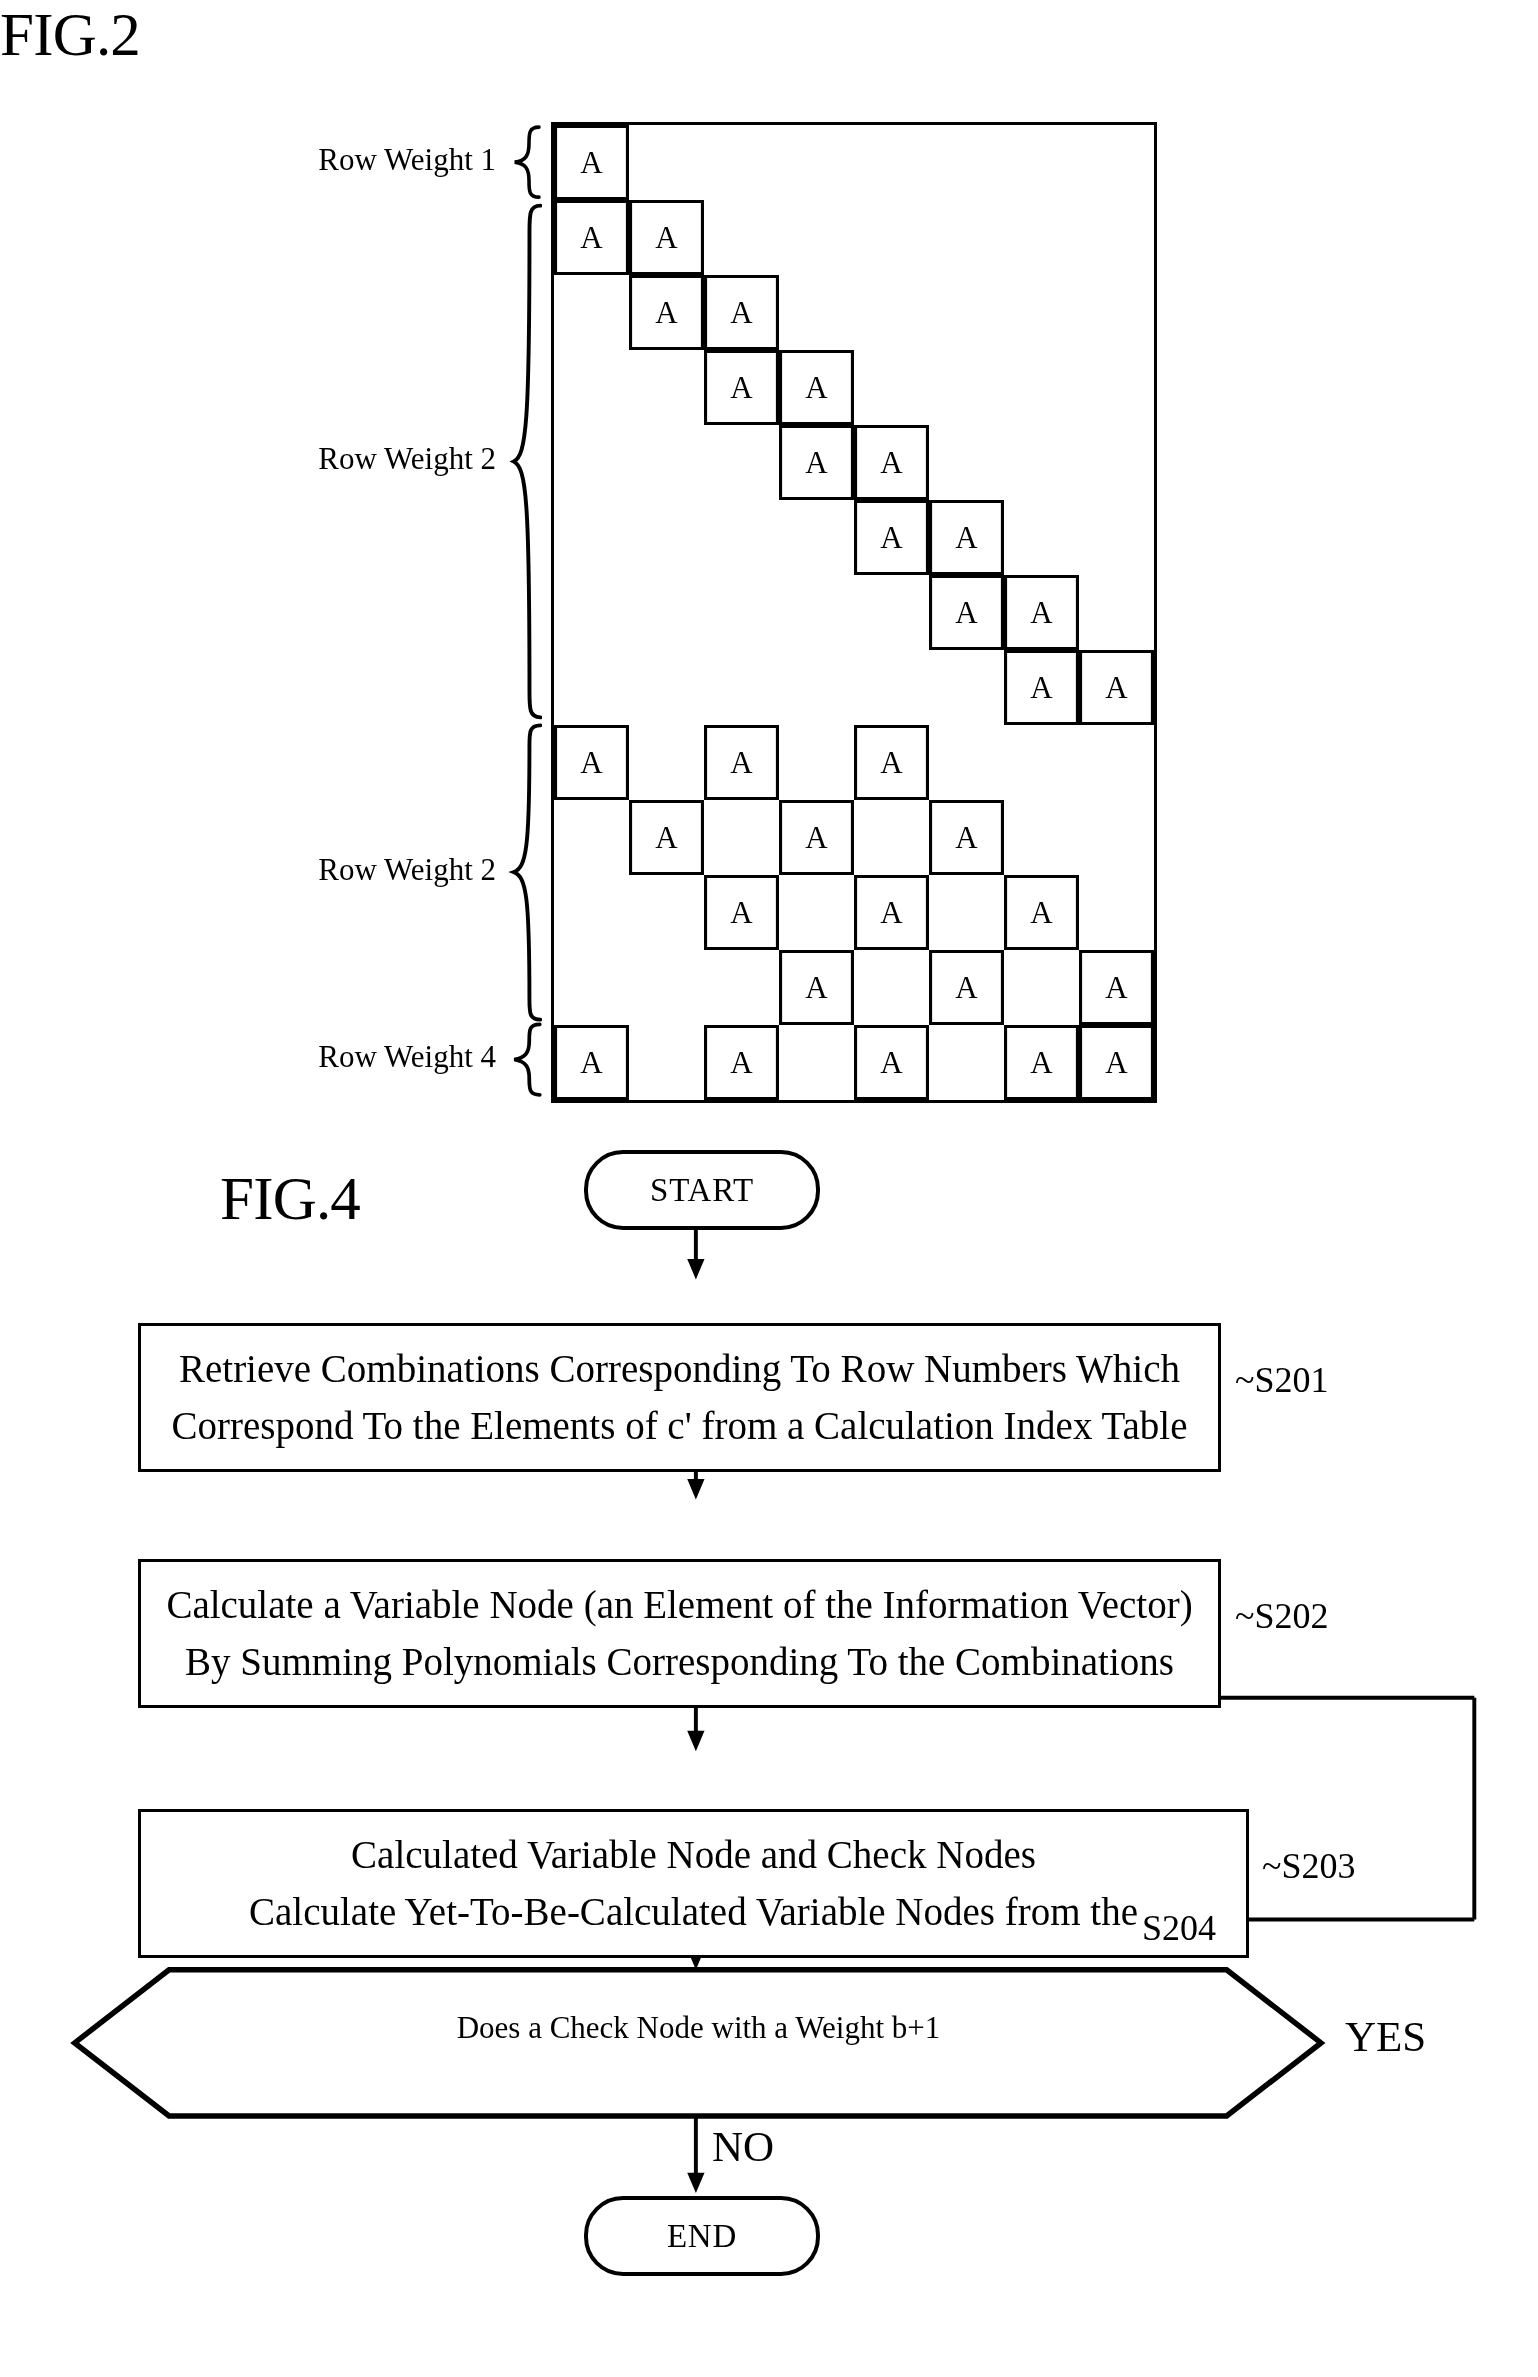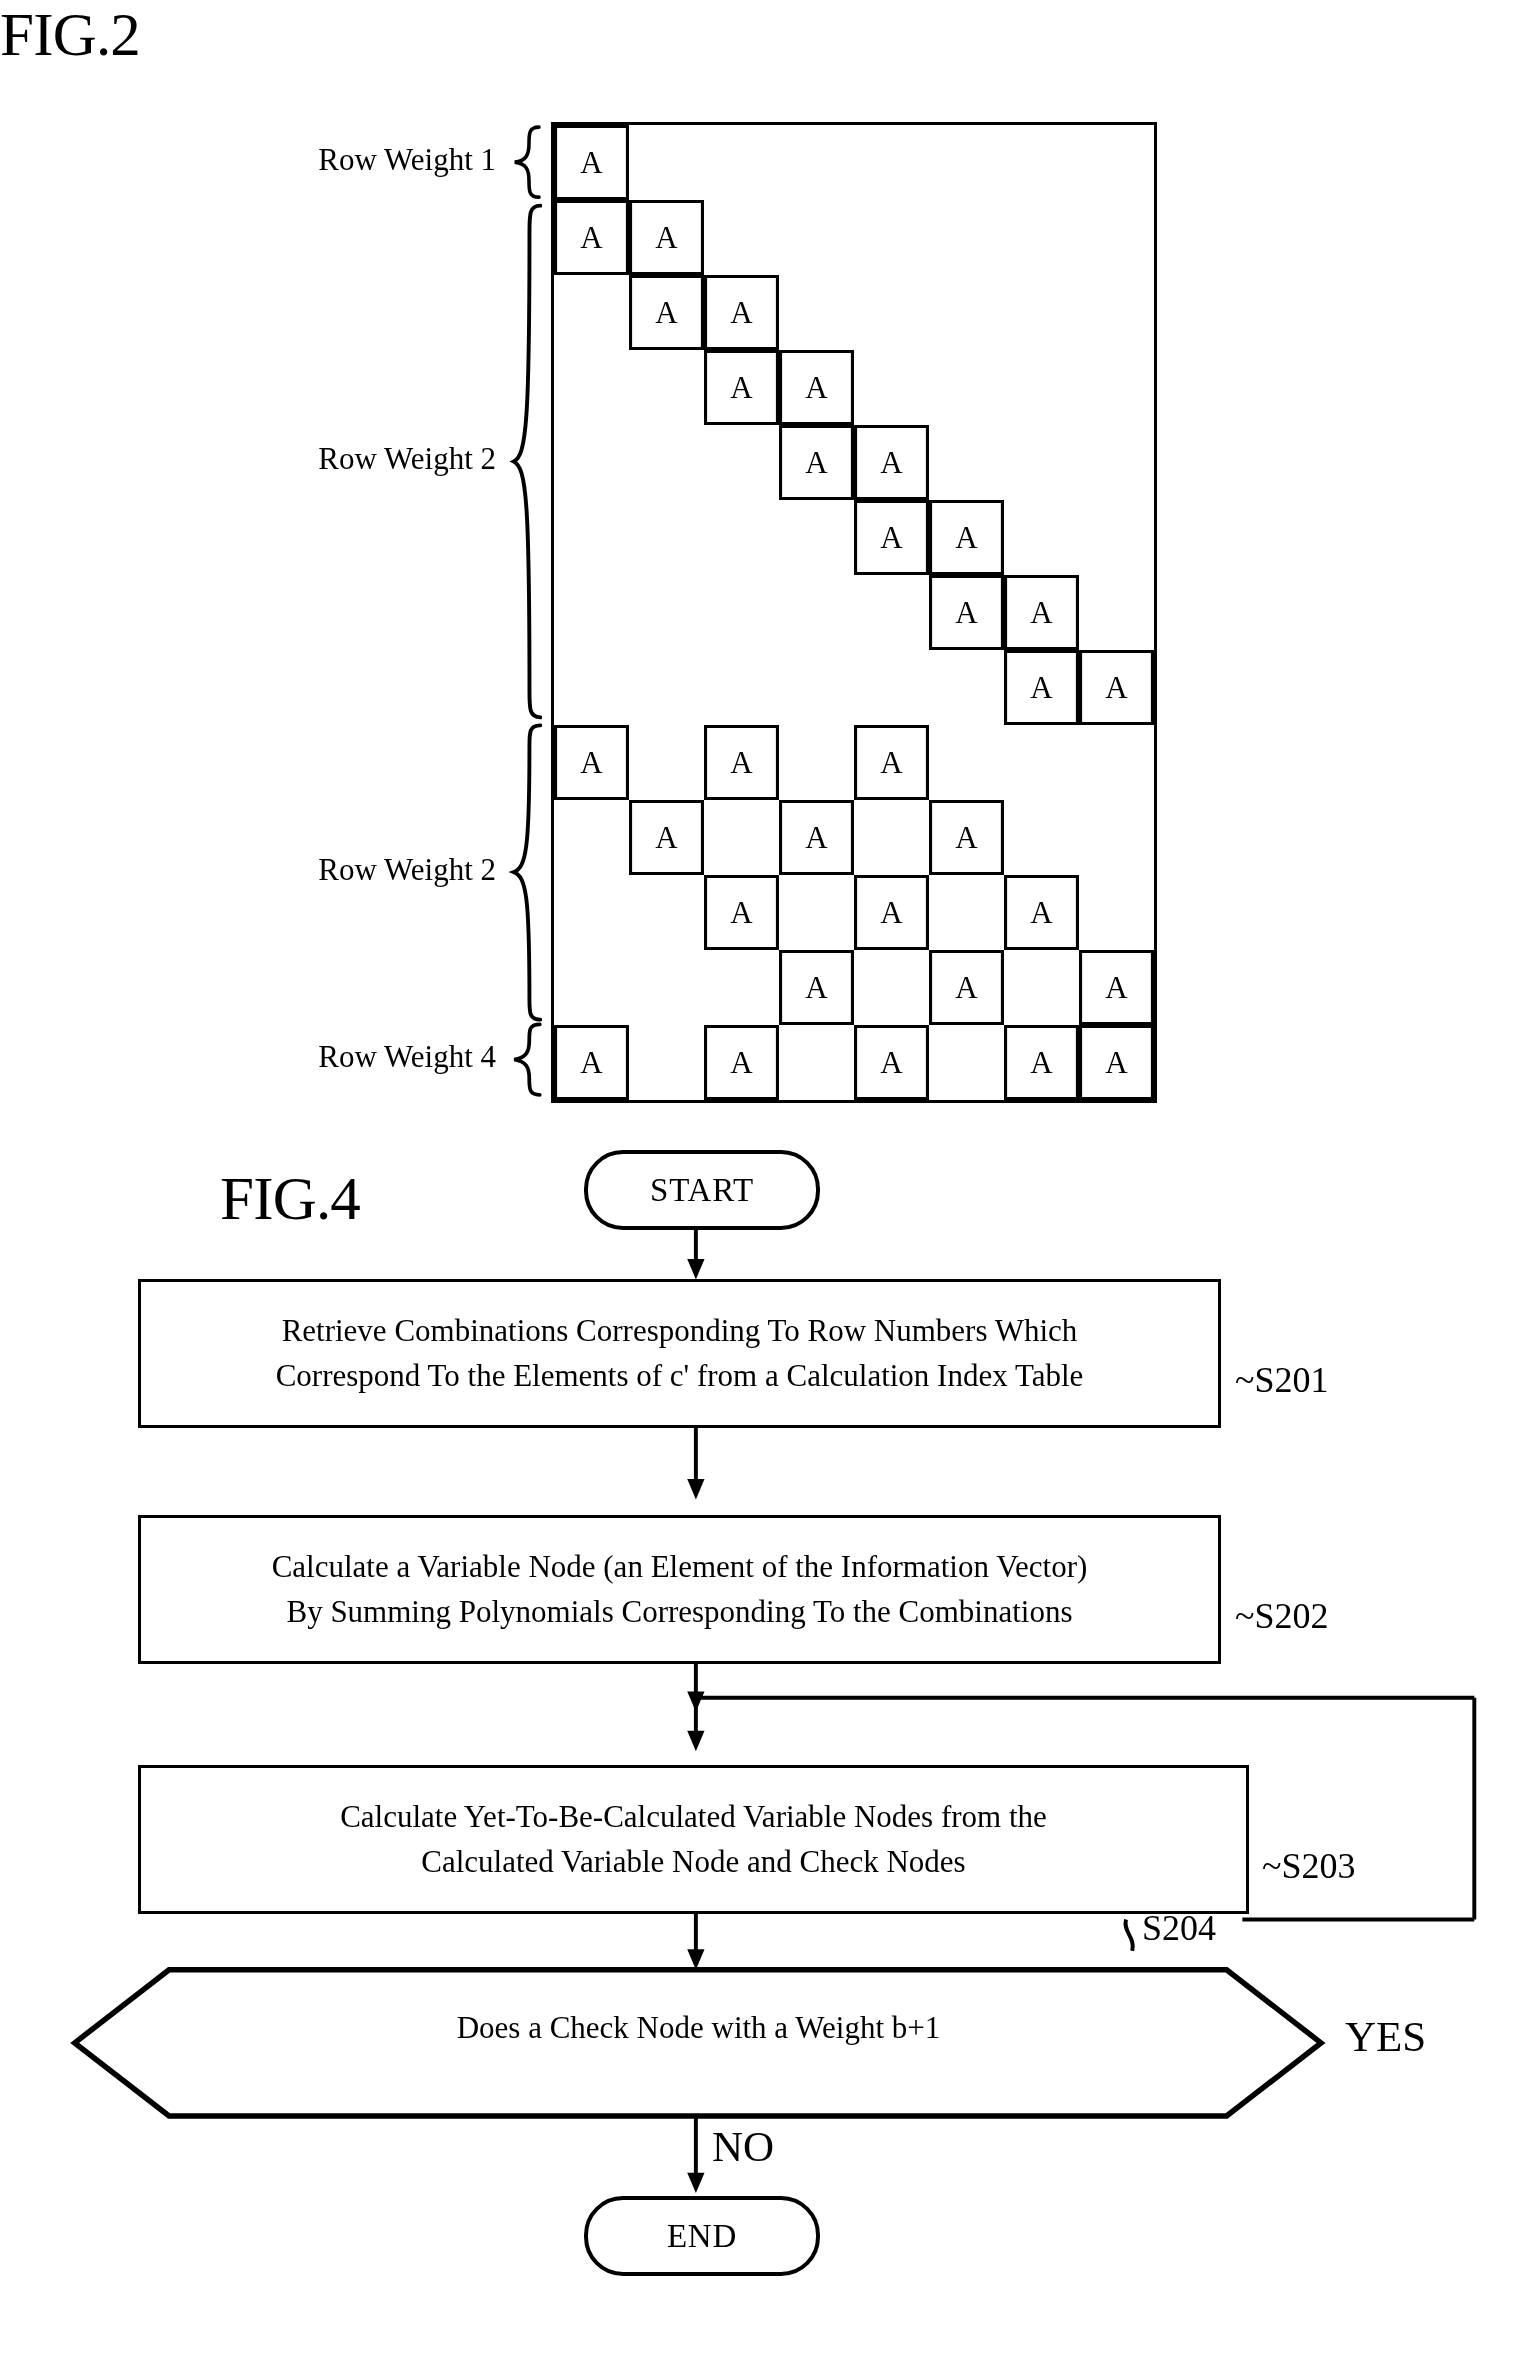--- a/index.html
+++ b/index.html
@@ -37,21 +37,21 @@
   
   #flow{position:absolute;left:0;top:1133px;width:1410px;height:1245px;}
   .term{
     position:absolute;border:4.7px solid #000;border-radius:39px;
     display:flex;align-items:center;justify-content:center;
     font-size:33px;letter-spacing:0.8px;background:#fff;
   }
   .proc{
     position:absolute;border:3.9px solid #000;background:#fff;
     display:flex;align-items:center;justify-content:center;
-    text-align:center;font-size:31px;line-height:1.45;
+    text-align:center;font-size:39px;line-height:1.45;margin-top:44px;
   }
   .step-tag{position:absolute;font-size:36px;white-space:nowrap;margin-top:28px;}
   .yn{position:absolute;font-size:43px;}
   .dec-text{position:absolute;text-align:center;font-size:31px;line-height:1.45;width:100%;}
   .tilde{font-size:36px;}
 </style>
 </head>
 <body>
 
 <div class="fig-label">FIG.2</div>
@@ -269,22 +269,22 @@
       <div>Calculate a Variable Node (an Element of the Information Vector)</div>
       <div>By Summing Polynomials Corresponding To the Combinations</div>
     </div>
   </div>
   <div class="step-tag" style="left:1235px;top:434px;">
     <span class="tilde">~</span><span>S202</span>
   </div>
 
   <div class="proc" id="p203" style="left:138px;top:632px;width:1105px;height:143px;">
     <div>
+      <div>Calculated Variable Node and Check Nodes</div>
       <div>Calculate Yet-To-Be-Calculated Variable Nodes from the</div>
-      <div>Calculated Variable Node and Check Nodes</div>
     </div>
   </div>
   <div class="step-tag" style="left:1262px;top:684px;">
     <span class="tilde">~</span><span>S203</span>
   </div>
 
   <div style="position:absolute;left:75px;top:873px;width:1247px;">
     <div class="dec-text" style="position:static;">
       <div>Does a Check Node with a Weight b+1</div>
     </div>

